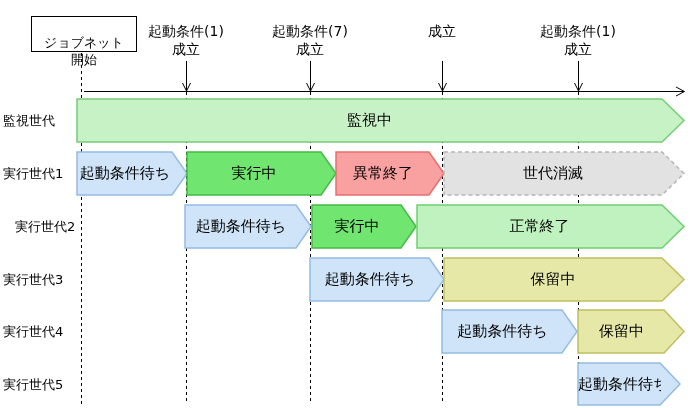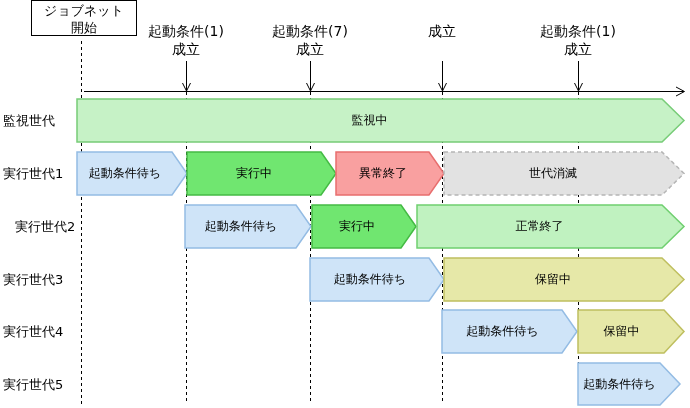--- a/index.html
+++ b/index.html
@@ -12,34 +12,34 @@
   .bar-monitoring{fill:#c6f2c6;stroke:#77cc77;stroke-width:1.5;}
   .bar-waiting{fill:#cfe4f8;stroke:#94bce4;stroke-width:1.5;}
   .bar-running{fill:#70e670;stroke:#44bb44;stroke-width:1.5;}
   .bar-abnormal{fill:#f9a0a0;stroke:#e86e6e;stroke-width:1.5;}
   .bar-vanish{fill:#e2e2e2;stroke:#b5b5b5;stroke-width:1.5;stroke-dasharray:4 3;}
   .bar-normal{fill:#c0f2c0;stroke:#6fcf6f;stroke-width:1.5;}
   .bar-hold{fill:#e6e8a8;stroke:#bfbf5f;stroke-width:1.5;}
   .dash{stroke:#000;stroke-width:1;stroke-dasharray:3 3;fill:none;}
   .solid{stroke:#000;stroke-width:1;fill:none;}
   .start-box{
-    position:absolute;left:31px;top:0;width:106px;height:36px;
+    position:absolute;left:31px;top:16px;width:106px;height:36px;
     border:1px solid #000;background:#fff;text-align:center;
-    font-size:13px;line-height:17px;padding-top:1px;box-sizing:border-box;
+    font-size:13px;line-height:17px;padding-top:17px;box-sizing:border-box;
   }
   .cond-label{
     position:absolute;top:22px;width:110px;text-align:center;
     font-size:14px;line-height:18px;white-space:nowrap;
   }
   .row-label{
     position:absolute;left:3px;width:74px;text-align:left;
     font-size:13px;white-space:nowrap;
   }
   .bar-label{
-    position:absolute;text-align:center;font-size:12px;white-space:nowrap;overflow:hidden;
+    position:absolute;text-align:center;font-size:15px;white-space:nowrap;overflow:hidden;
   }
   .v43{height:43px;line-height:43px;}
 </style>
 </head>
 <body>
 
 <div class="stage">
 
   <svg class="layer" viewBox="0 0 690 408">
 

